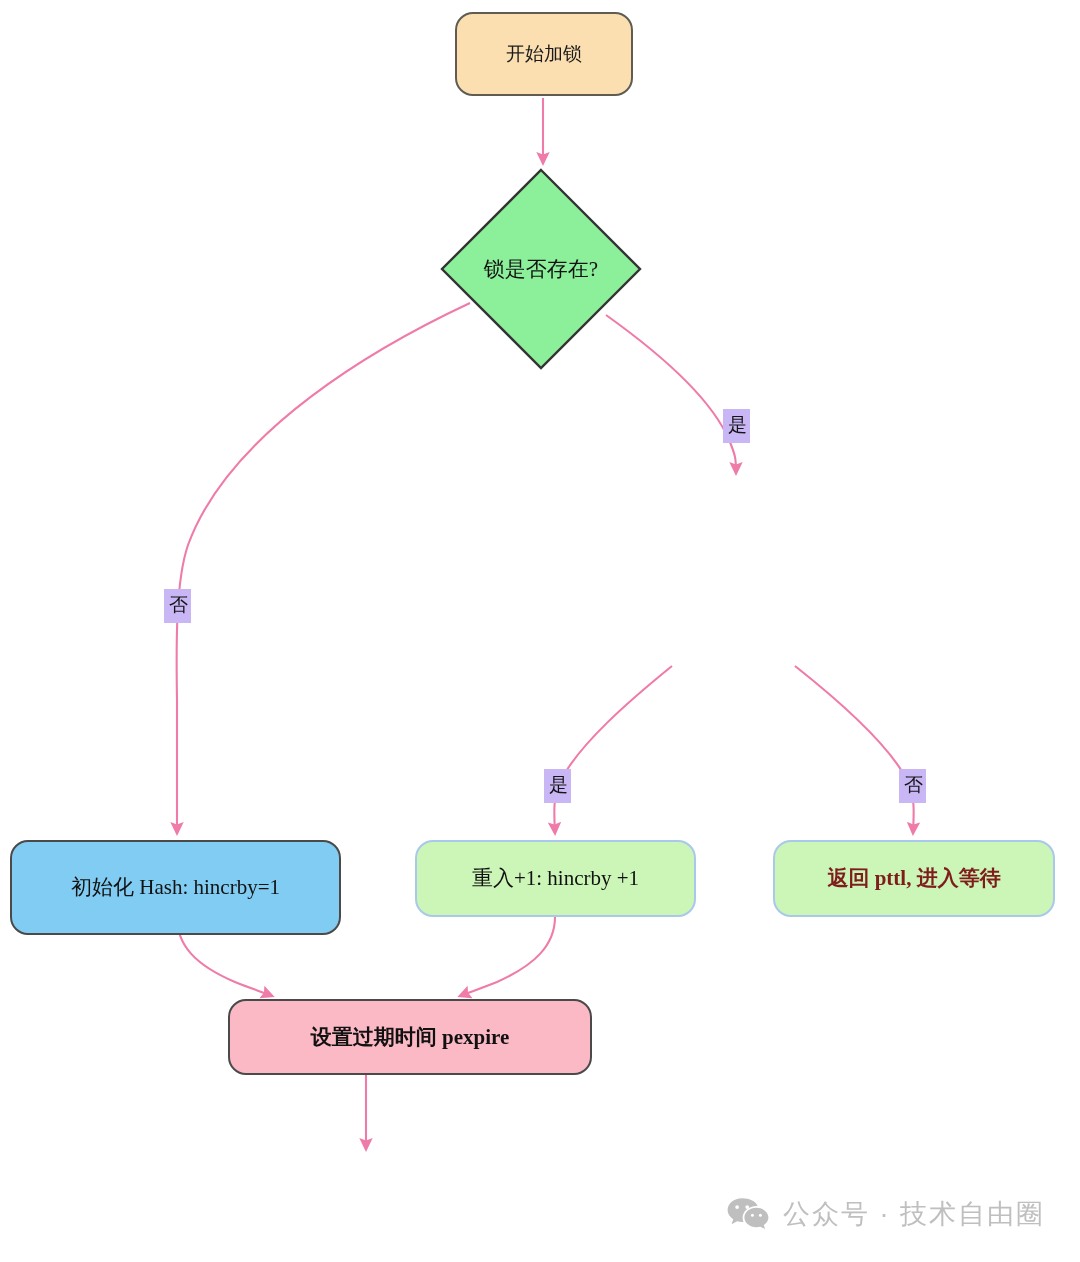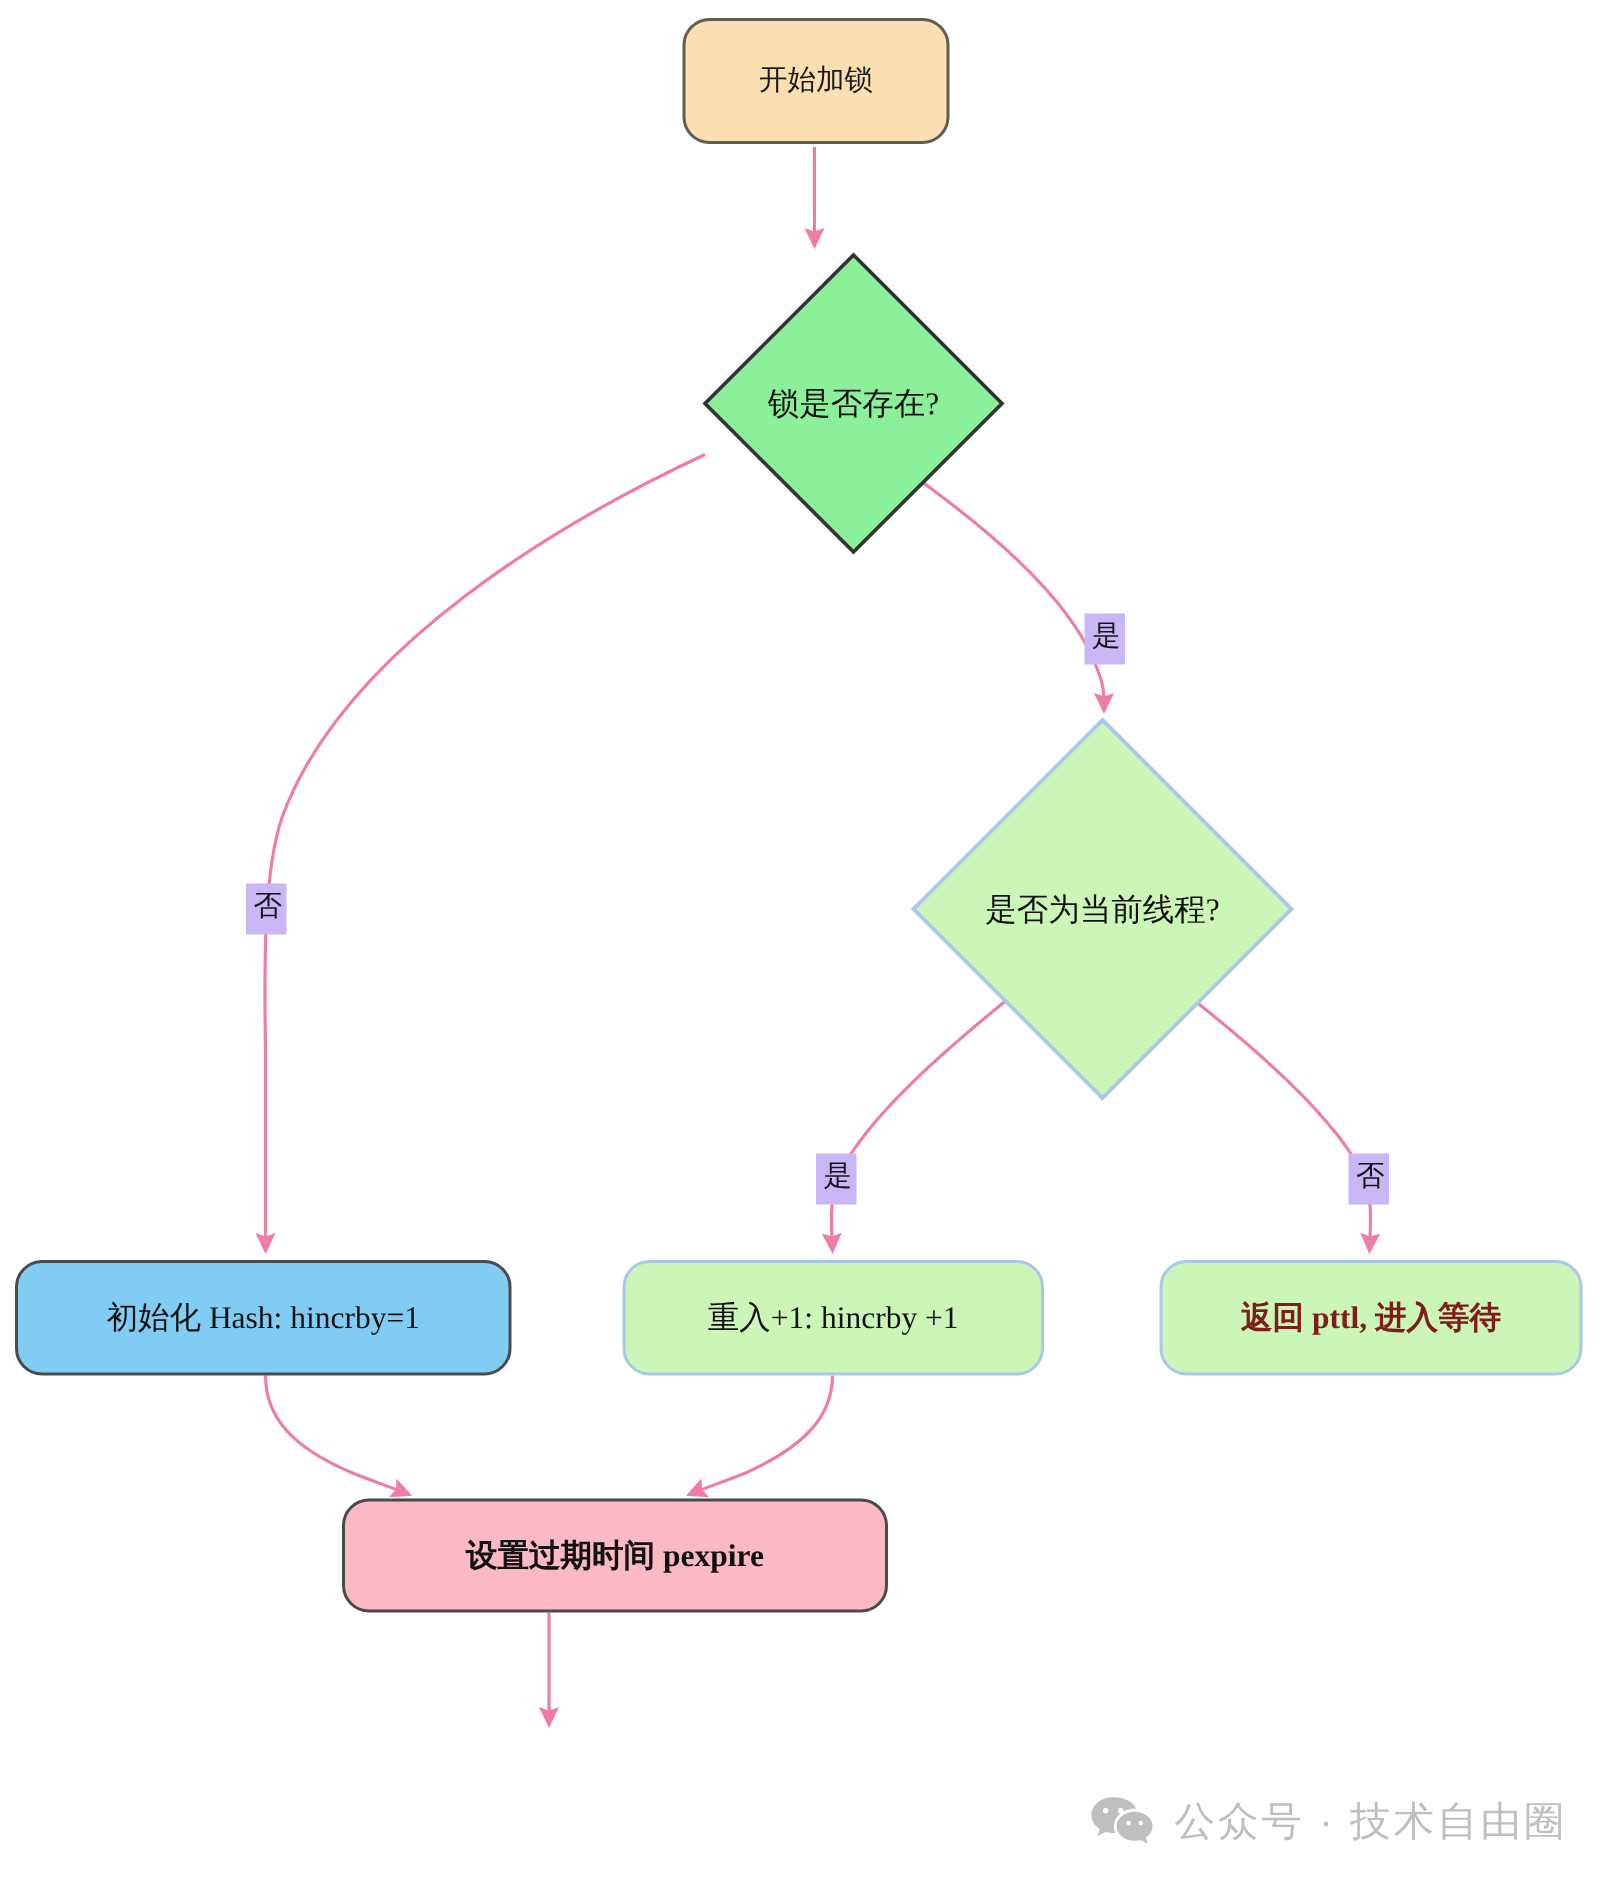--- a/index.html
+++ b/index.html
@@ -157,35 +157,29 @@
 
     <path d="M555,917 C555,945 535,965 497,982 C482,988 470,992 460,996" fill="none" stroke="#ef7ba8" stroke-width="2.1" marker-end="url(#arrow)"></path>
 
     <path d="M366,1075 L366,1149" fill="none" stroke="#ef7ba8" stroke-width="2.1" marker-end="url(#arrow)"></path>
   </svg>
 
   <div class="node rect n-start" style="left:455px; top:12px; width:178px; height:84px;">
     <span class="node-label">开始加锁</span>
   </div>
 
-  <div class="diamond-wrap" style="left:468px; top:168px; width:202px; height:202px;">
+  <div class="diamond-wrap" style="left:440px; top:168px; width:202px; height:202px;">
     <svg class="diamond-shape" viewBox="0 0 202 202">
       <polygon points="101,2 200,101 101,200 2,101" fill="#8cf09a" stroke="#333333" stroke-width="2.4"></polygon>
     </svg>
     <div class="diamond-text">锁是否存在?</div>
   </div>
 
-  <div class="diamond-wrap" style="left:607px; top:478px; width:256px; height:256px;">
-    <svg class="diamond-shape" viewBox="0 0 256 256">
-      <polygon points="128,2 254,128 128,254 2,128" fill="#ccf5b8" stroke="#a9c8ea" stroke-width="2.6"></polygon>
-    </svg>
-    <div class="diamond-text">是否为当前线程?</div>
-  </div>
-
-  <div class="node rect n-init" style="left:10px; top:840px; width:331px; height:77px;">
+
+  <div class="node rect n-init" style="left:10px; top:840px; width:331px; height:95px;">
     <span class="node-label">初始化 Hash: hincrby=1</span>
   </div>
 
   <div class="node rect n-reentrant" style="left:415px; top:840px; width:281px; height:77px;">
     <span class="node-label">重入+1: hincrby +1</span>
   </div>
 
   <div class="node rect n-pttl" style="left:773px; top:840px; width:282px; height:77px;">
     <span class="node-label">返回 pttl, 进入等待</span>
   </div>

